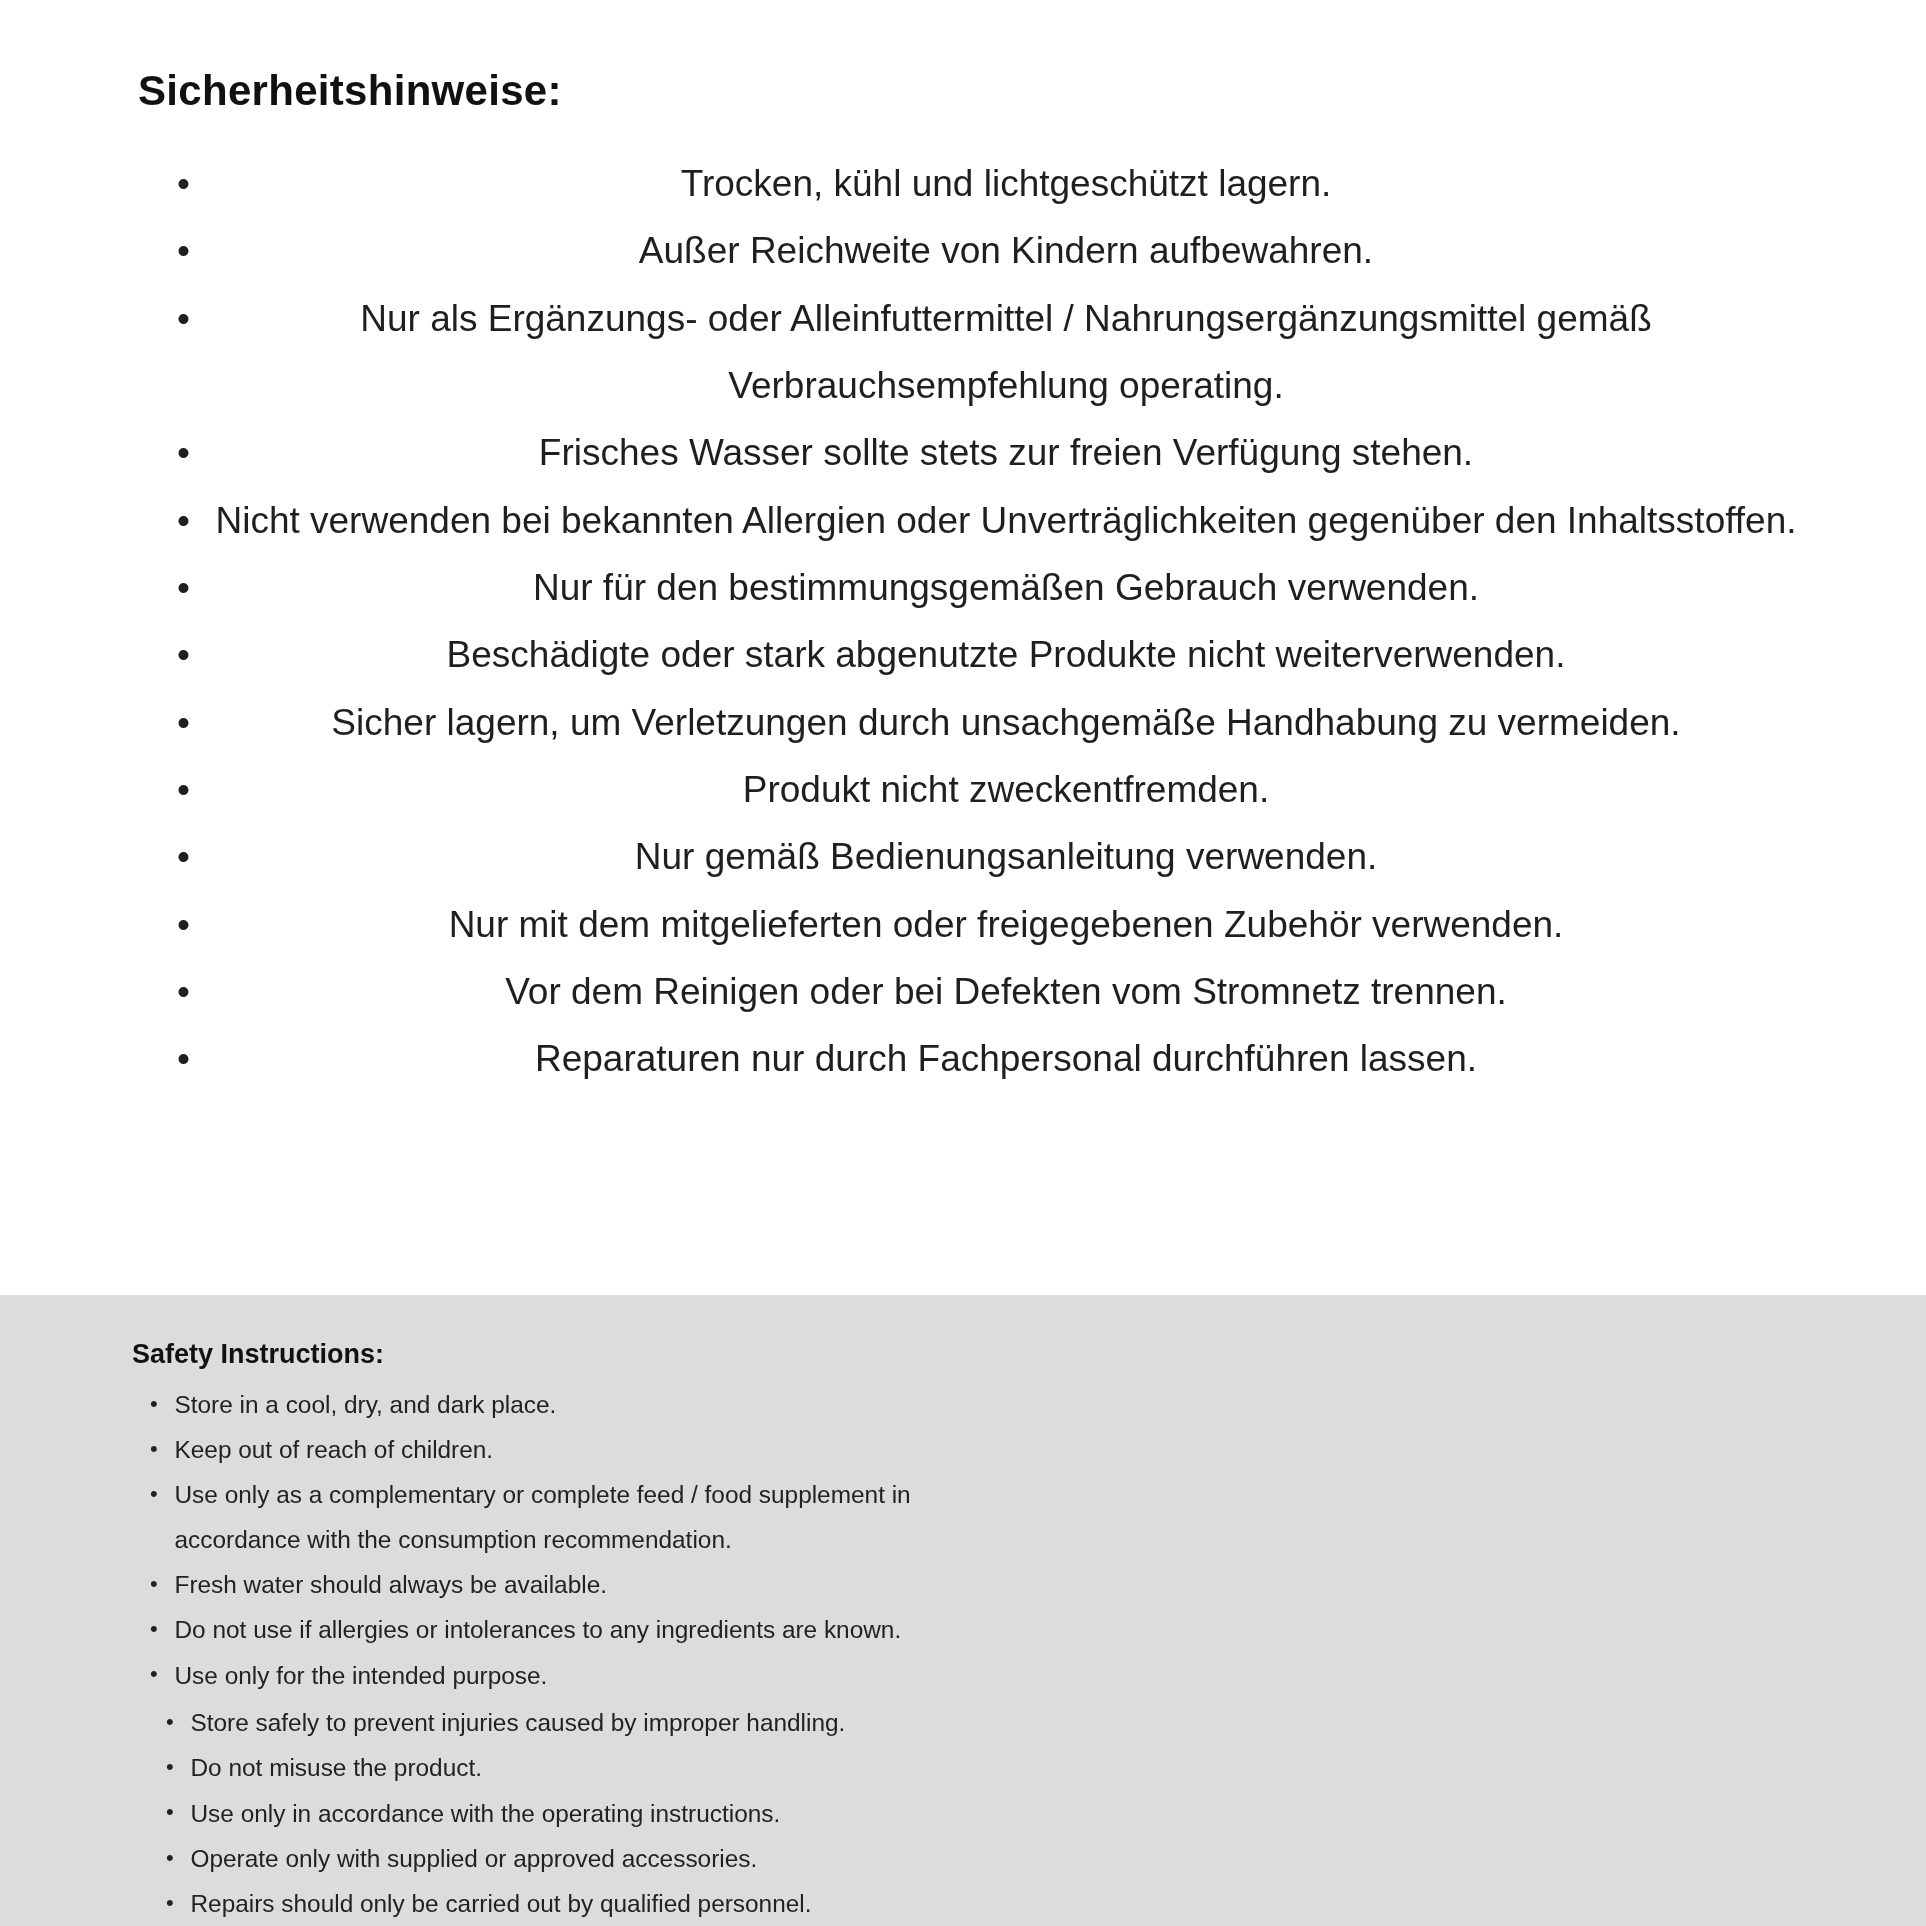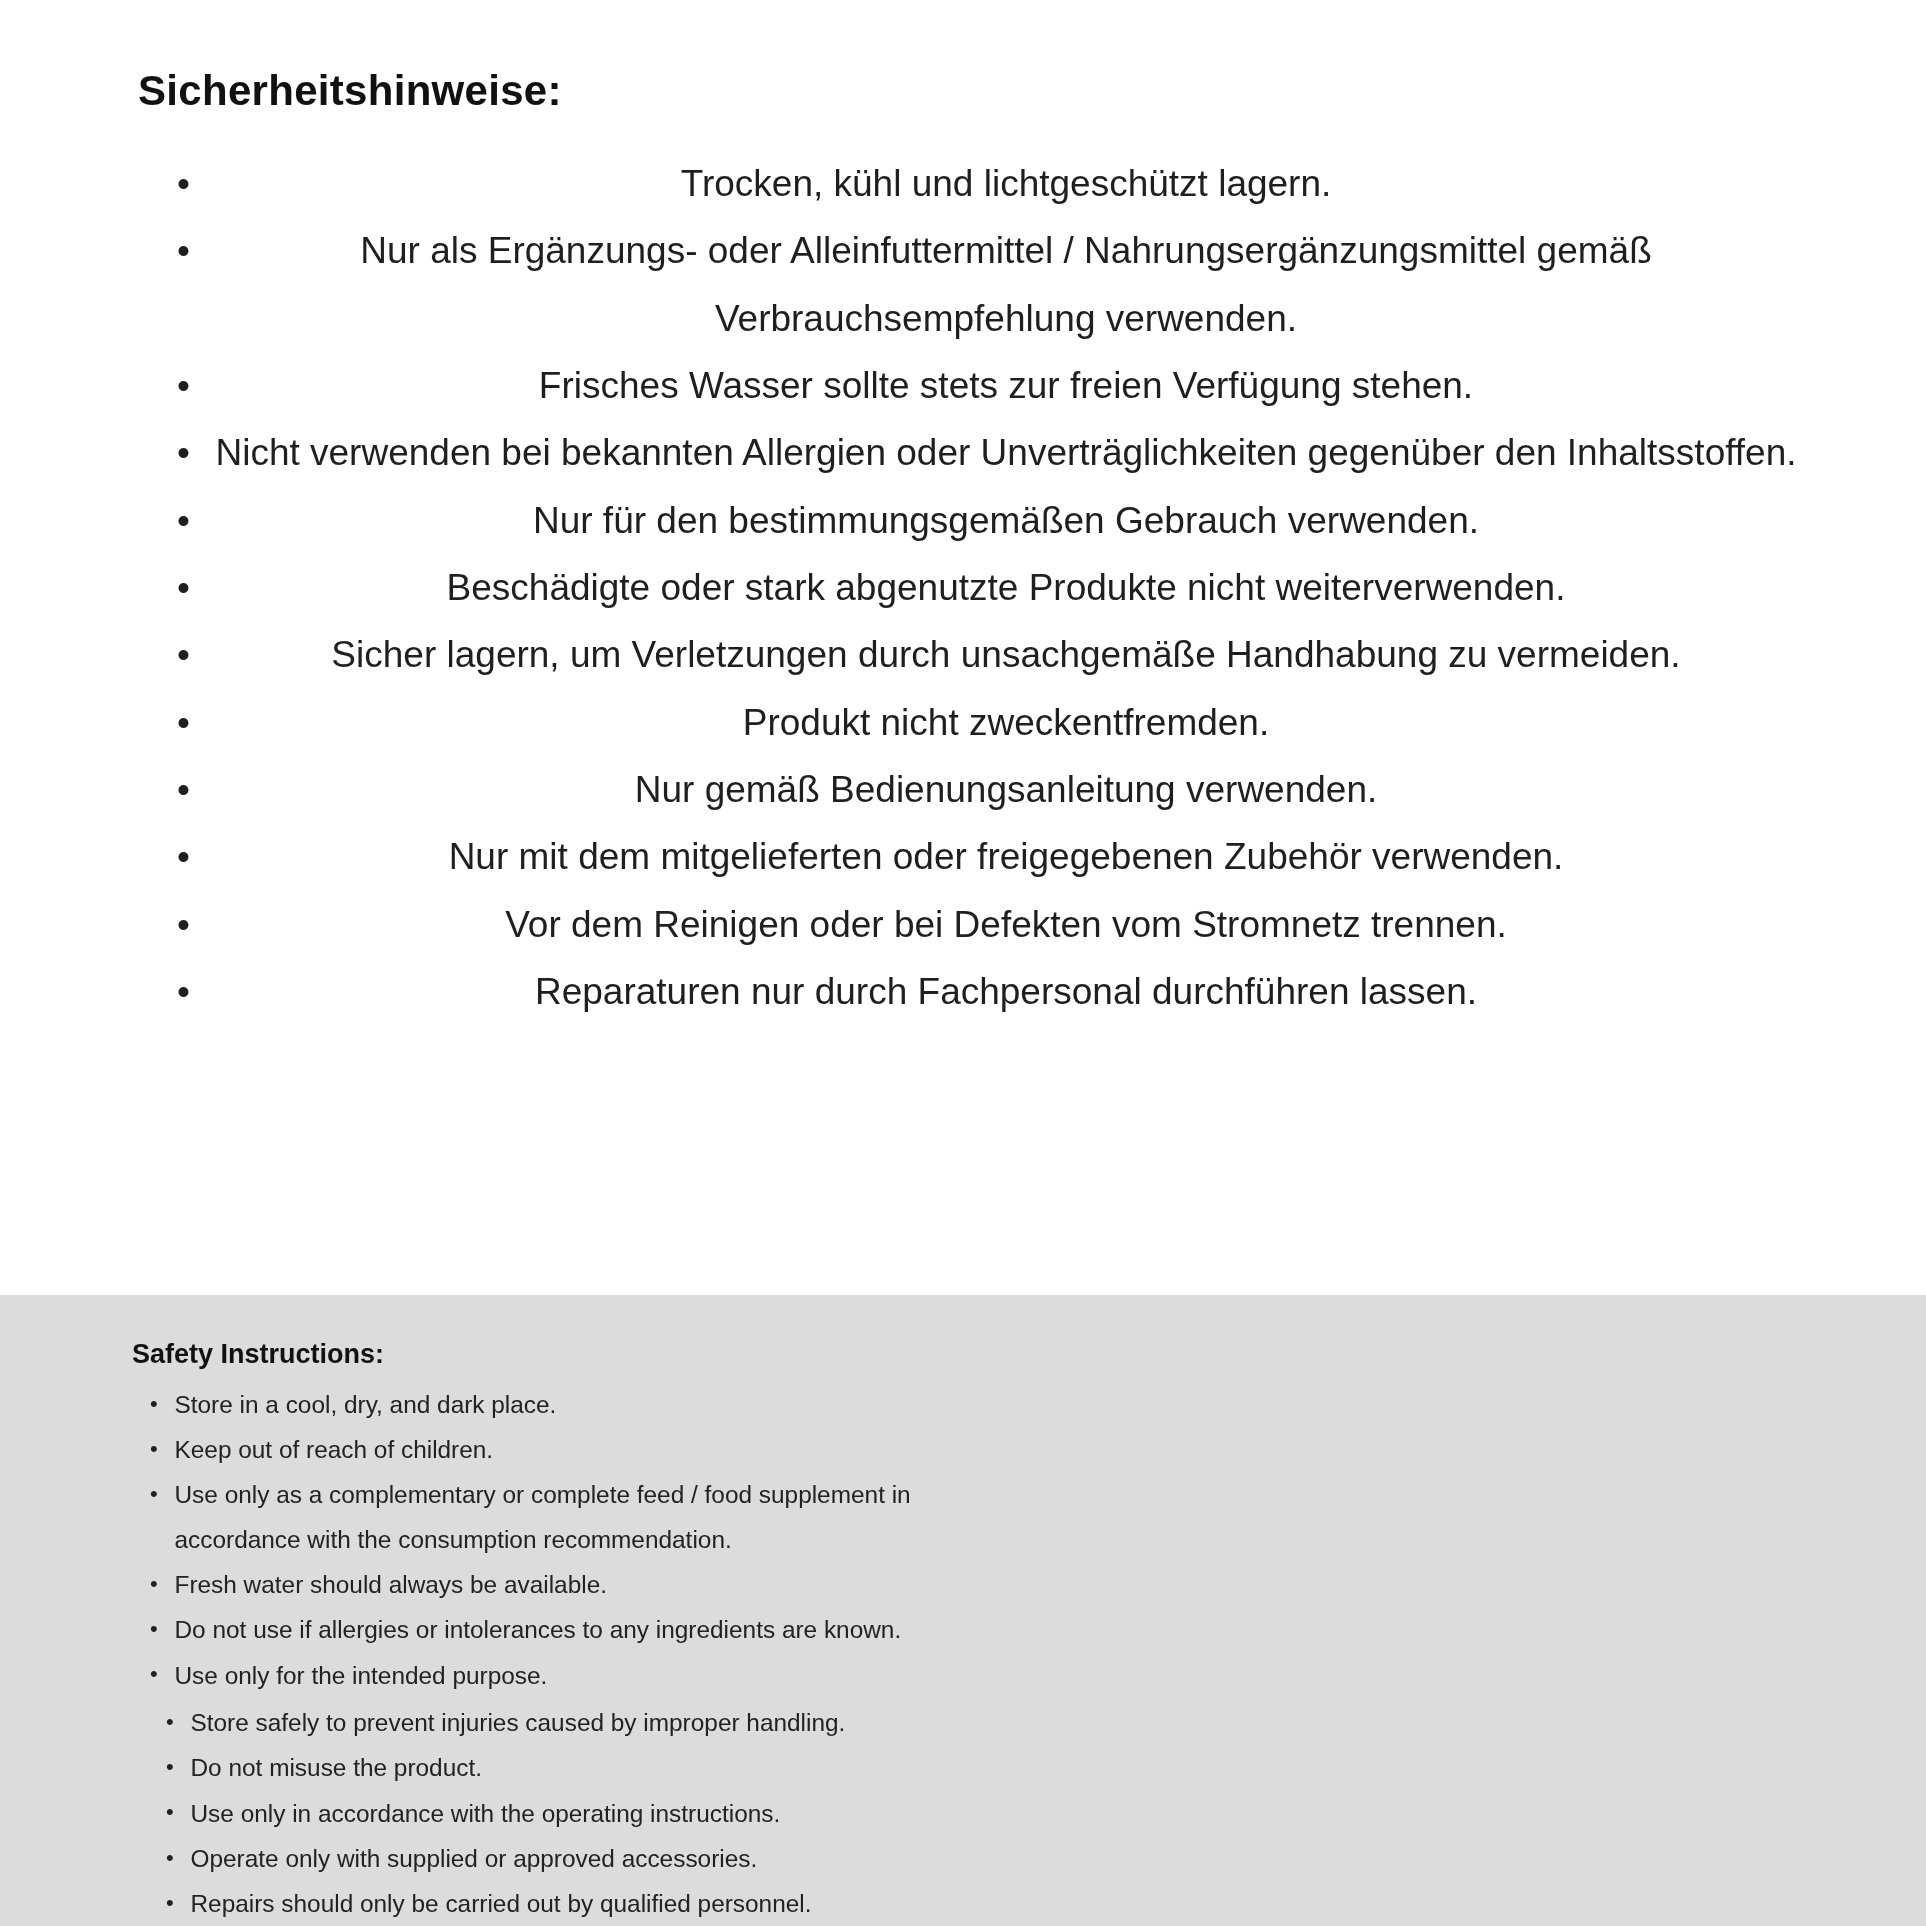--- a/index.html
+++ b/index.html
@@ -113,21 +113,22 @@
 </style>
 </head>
 <body>
 
 <div class="page">
 
   <section class="german-section">
     <h1 class="german-title">Sicherheitshinweise:</h1>
     <ul class="german-list">
         <li>Trocken, kühl und lichtgeschützt lagern.</li>
-        <li>Nur als Ergänzungs- oder Alleinfuttermittel / Nahrungsergänzungsmittel gemäß Verbrauchsempfehlung verwenden.</li>
+        <li>Außer Reichweite von Kindern aufbewahren.</li>
+        <li>Nur als Ergänzungs- oder Alleinfuttermittel / Nahrungsergänzungsmittel gemäß Verbrauchsempfehlung operating.</li>
         <li>Frisches Wasser sollte stets zur freien Verfügung stehen.</li>
         <li>Nicht verwenden bei bekannten Allergien oder Unverträglichkeiten gegenüber den Inhaltsstoffen.</li>
         <li>Nur für den bestimmungsgemäßen Gebrauch verwenden.</li>
         <li>Beschädigte oder stark abgenutzte Produkte nicht weiterverwenden.</li>
         <li>Sicher lagern, um Verletzungen durch unsachgemäße Handhabung zu vermeiden.</li>
         <li>Produkt nicht zweckentfremden.</li>
         <li>Nur gemäß Bedienungsanleitung verwenden.</li>
         <li>Nur mit dem mitgelieferten oder freigegebenen Zubehör verwenden.</li>
         <li>Vor dem Reinigen oder bei Defekten vom Stromnetz trennen.</li>
         <li>Reparaturen nur durch Fachpersonal durchführen lassen.</li>

